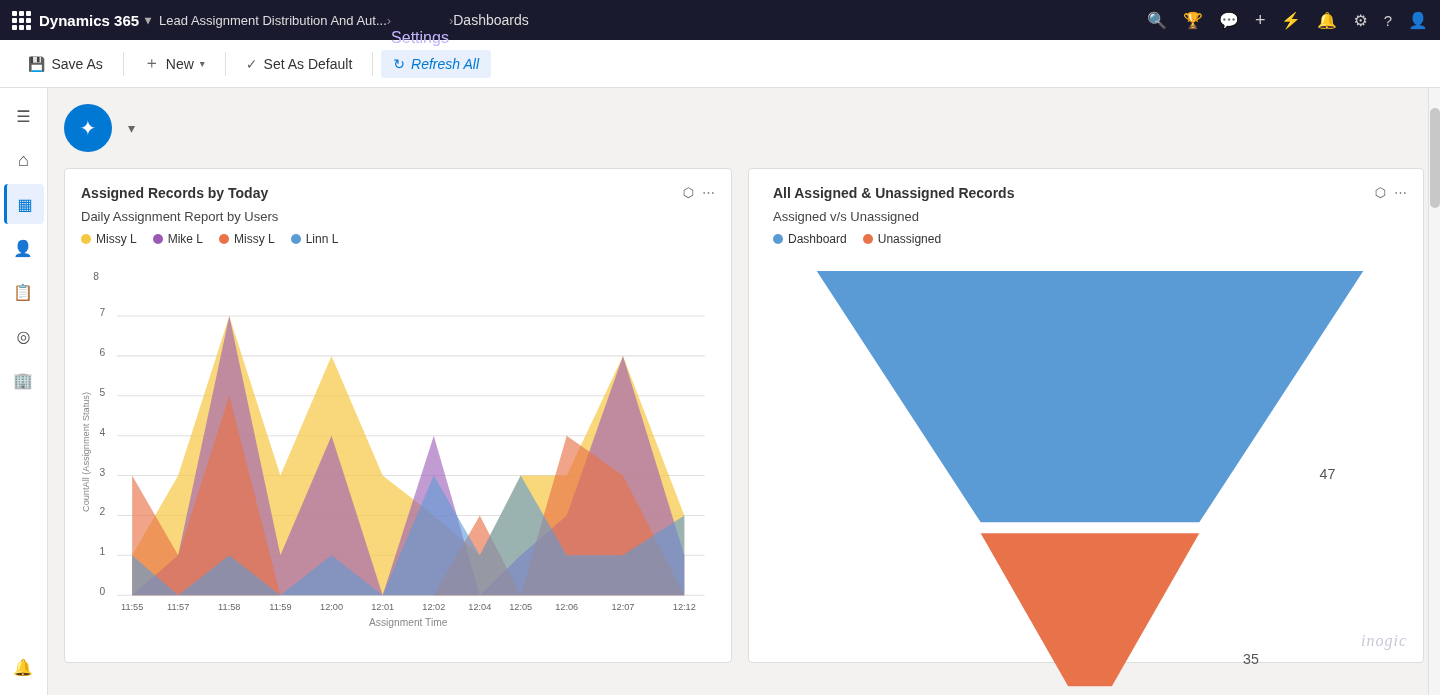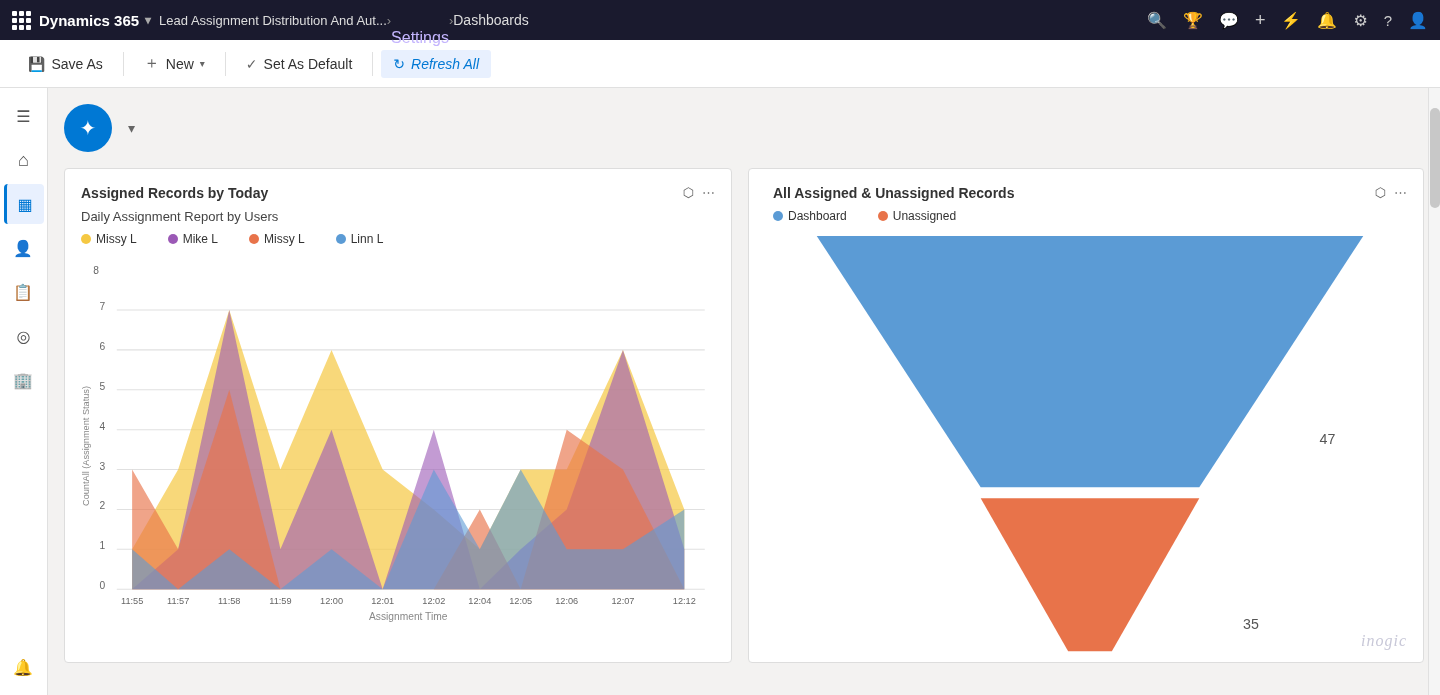--- a/index.html
+++ b/index.html
@@ -125,21 +125,21 @@
       display: flex;
       justify-content: space-between;
       align-items: flex-start;
       margin-bottom: 8px;
     }
     .chart-panel-title { font-size: 14px; font-weight: 600; color: #333; }
     .chart-panel-icons { display: flex; gap: 8px; color: #666; cursor: pointer; font-size: 14px; }
     .chart-subtitle { font-size: 13px; color: #444; margin-bottom: 8px; font-weight: 500; }
 
     
-    .legend { display: flex; gap: 31px; margin-bottom: 0; flex-wrap: wrap; }
+    .legend { display: flex; gap: 16px; margin-bottom: 12px; flex-wrap: wrap; }
     .legend-item { display: flex; align-items: center; gap: 5px; font-size: 12px; color: #333; }
     .legend-dot { width: 10px; height: 10px; border-radius: 50%; }
 
     
     .watermark { position: absolute; bottom: 12px; right: 16px; color: #ccc; font-size: 13px; font-style: italic; }
   </style>
 </head>
 <body>
 
 <div class="topbar">
@@ -304,20 +304,21 @@
       </div>
 
       <div class="chart-panel" style="position:relative;padding-left:24px;">
         <div class="chart-panel-header">
           <span class="chart-panel-title">All Assigned &amp; Unassigned Records</span>
           <div class="chart-panel-icons">
             <span style="font-size:13px;">⬡</span>
             <span style="font-size:13px;">⋯</span>
           </div>
         </div>
+        <div class="chart-subtitle">Assigned v/s Unassigned</div>
         <div class="legend">
           <div class="legend-item">
             <div class="legend-dot" style="background:#5b9bd5;"></div>
             <span>Dashboard</span>
           </div>
           <div class="legend-item">
             <div class="legend-dot" style="background:#e8734a;"></div>
             <span>Unassigned</span>
           </div>
         </div>

